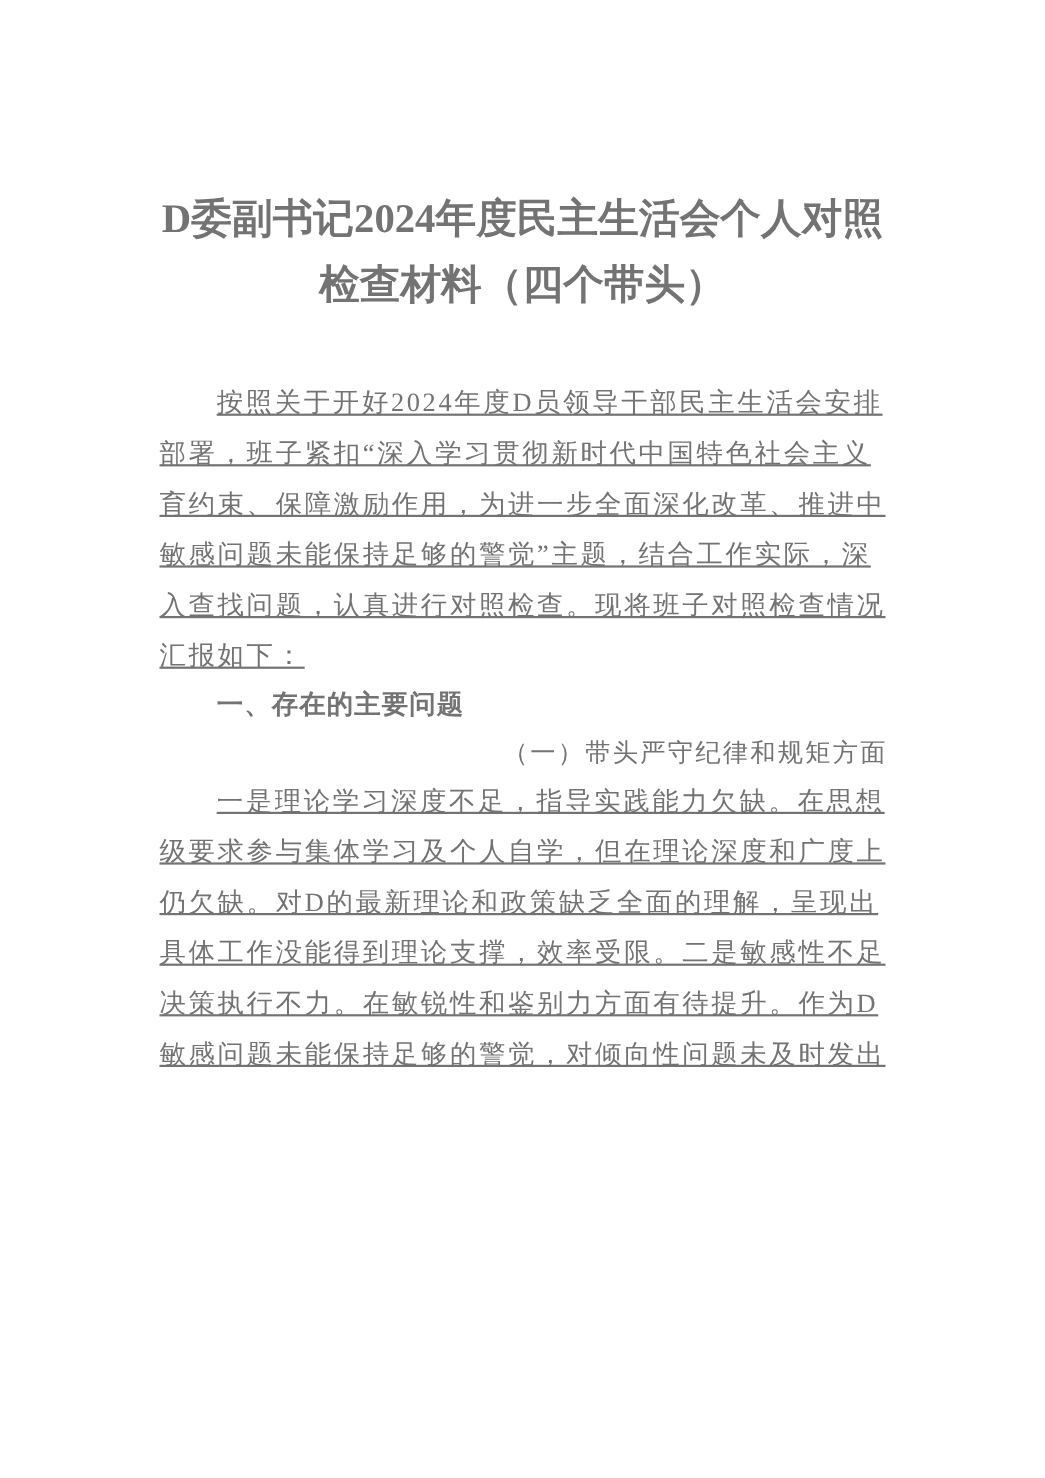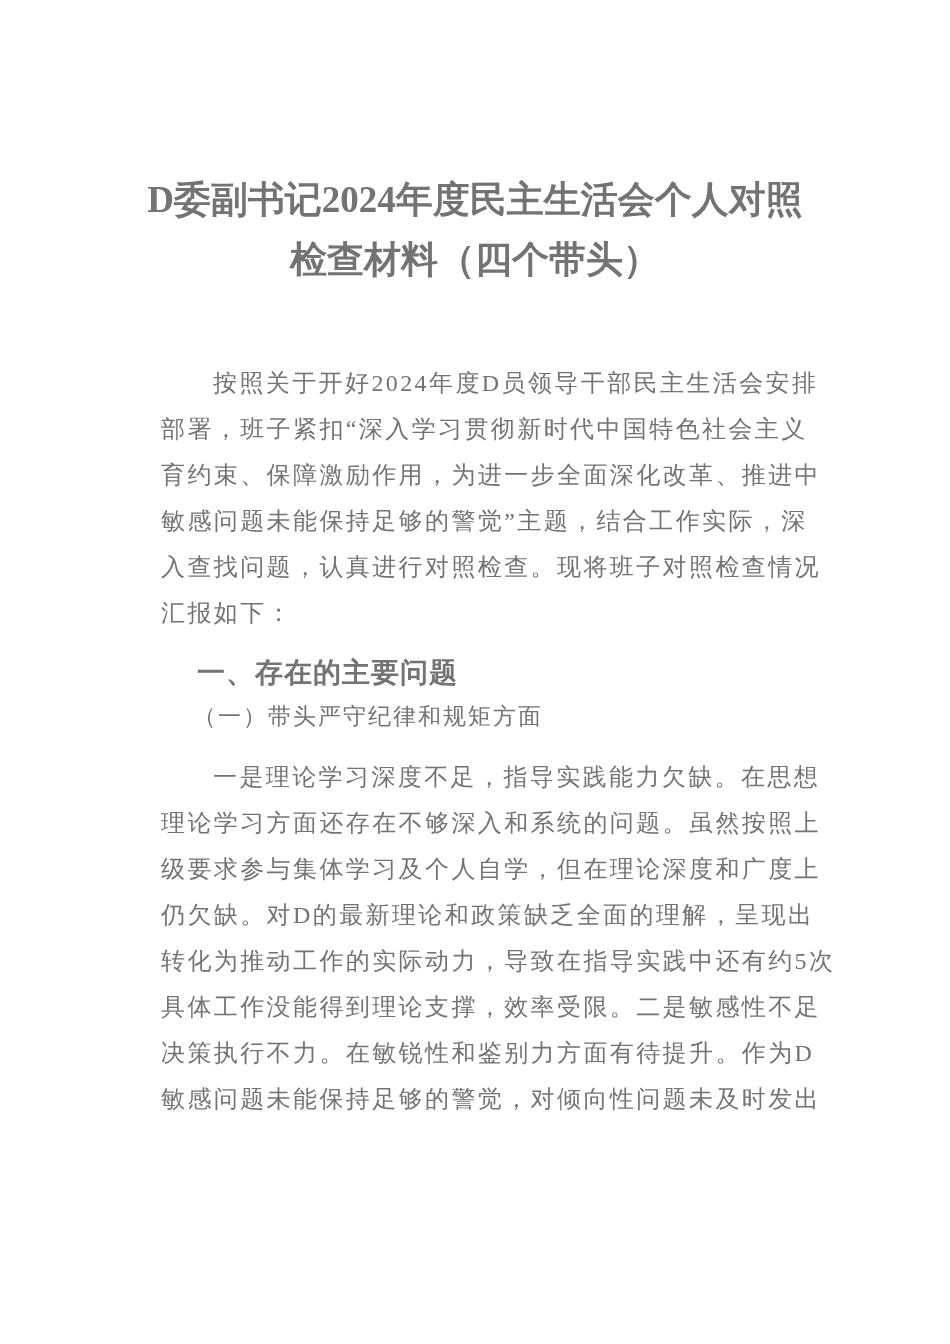--- a/index.html
+++ b/index.html
@@ -12,31 +12,31 @@
     .title {
       position: absolute; left: 145px; width: 660px; top: 170px;
       text-align: center; font-size: 37px; font-weight: bold; line-height: 60px;
       letter-spacing: 0px;
     }
     .title .line { display: block; white-space: nowrap; }
     .body {
       position: absolute; left: 145px; width: 662px; top: 344px;
       font-size: 24px; line-height: 46px;
     }
-    .para { margin: 16px; text-align: justify; text-align-last: left; letter-spacing: 2.4px; }
+    .para { margin: 0; text-align: justify; text-align-last: left; letter-spacing: 2.4px; text-decoration: underline; }
     .line { display: block; white-space: nowrap; }
     .indent { padding-left: 52px; }
     .h1 {
       font-family: Liberation Sans, sans-serif;
-      font-weight: bold; font-size: 28px; letter-spacing: 1px;
+      font-weight: bold; font-size: 24px; letter-spacing: 1px;
       padding-left: 52px; height: 46px; line-height: 46px; margin-top: -2px;
     }
     .h2 {
       font-size: 23px; letter-spacing: 2px; padding-left: 48px;
-      height: 42px; line-height: 42px;
+      height: 42px; line-height: 42px; text-align: right;
     }
   </style>
 </head>
 <body>
 
 <div class="page">
 
   <div class="title">
     <span class="line">D委副书记2024年度民主生活会个人对照</span>
     <span class="line">检查材料（四个带头）</span>
@@ -50,23 +50,21 @@
       <span class="line">敏感问题未能保持足够的警觉”主题，结合工作实际，深</span>
       <span class="line">入查找问题，认真进行对照检查。现将班子对照检查情况</span>
       <span class="line">汇报如下：</span>
     </div>
 
     <div class="h1">一、存在的主要问题</div>
     <div class="h2">（一）带头严守纪律和规矩方面</div>
 
     <div class="para">
       <span class="line indent">一是理论学习深度不足，指导实践能力欠缺。在思想</span>
-      <span class="line">理论学习方面还存在不够深入和系统的问题。虽然按照上</span>
       <span class="line">级要求参与集体学习及个人自学，但在理论深度和广度上</span>
       <span class="line">仍欠缺。对D的最新理论和政策缺乏全面的理解，呈现出</span>
-      <span class="line">转化为推动工作的实际动力，导致在指导实践中还有约5次</span>
       <span class="line">具体工作没能得到理论支撑，效率受限。二是敏感性不足</span>
       <span class="line">决策执行不力。在敏锐性和鉴别力方面有待提升。作为D</span>
       <span class="line">敏感问题未能保持足够的警觉，对倾向性问题未及时发出</span>
     </div>
   </div>
 
 </div>
 
 </body></html>

